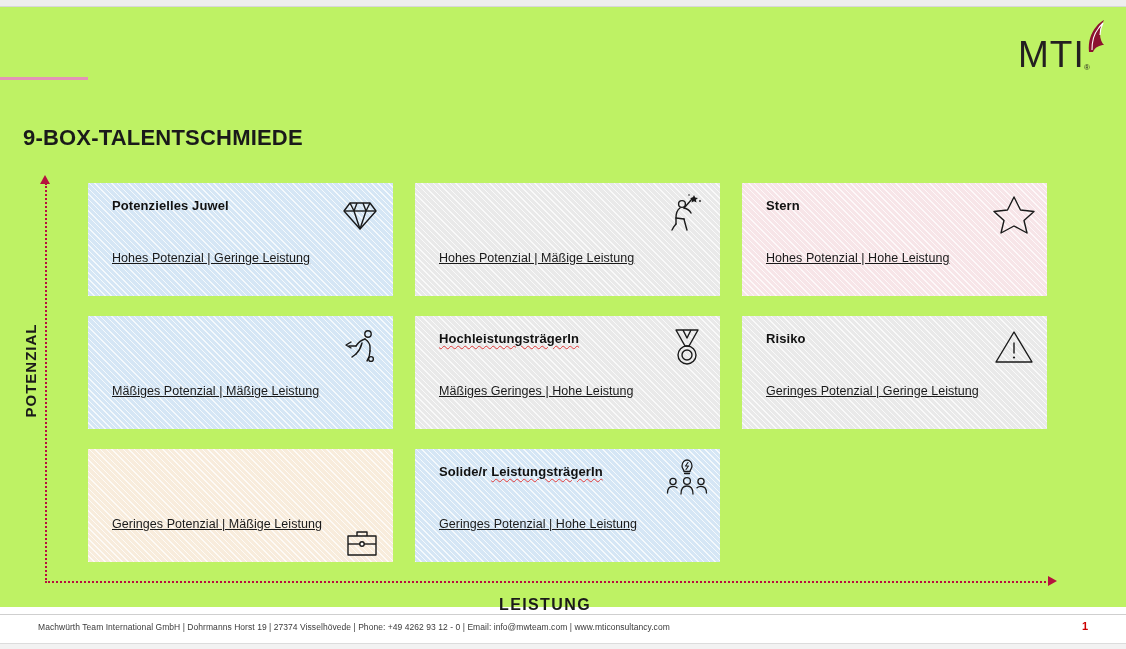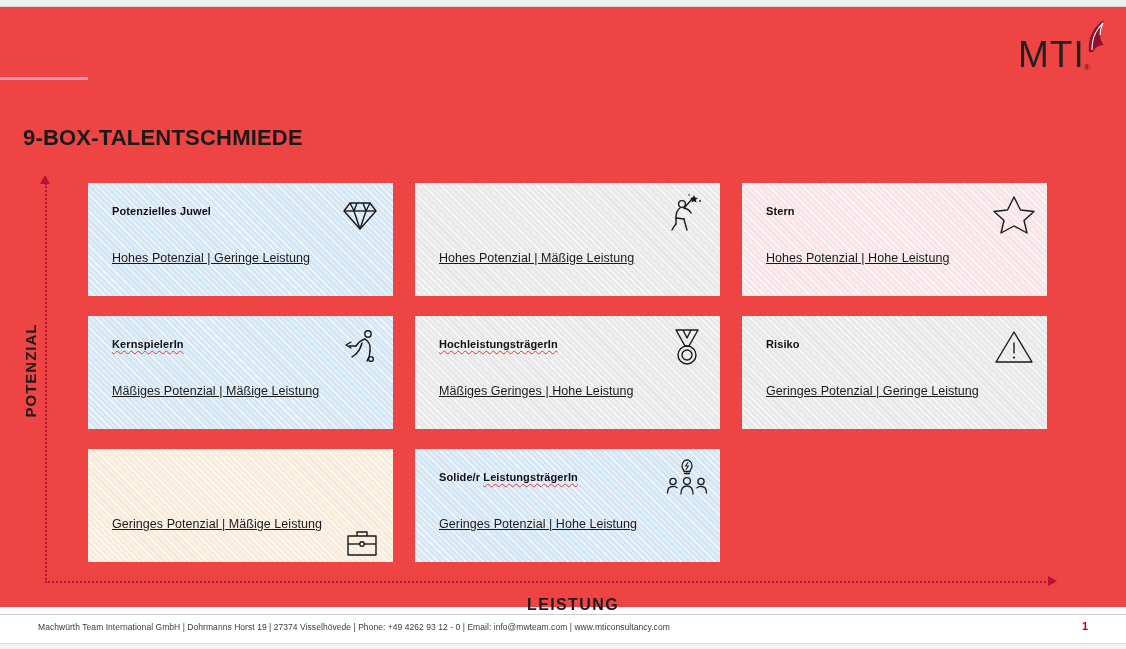--- a/index.html
+++ b/index.html
@@ -23,21 +23,21 @@
     width: 1126px; height: 6px;
     background: #eeeeee;
     border-bottom: 1px solid #d8d8d8;
   }
 
   
   .slide {
     position: absolute;
     left: 0; top: 7px;
     width: 1126px; height: 600px;
-    background: #ef4444;
+    background: #bef264;
   }
 
   
   .accent-rule {
     position: absolute;
     left: 0; top: 70px;
     width: 88px; height: 3px;
     background: #e395b6;
   }
 
@@ -120,21 +120,20 @@
   }
   .axis-label-x {
     position: absolute;
     left: 0; top: 589px;
     width: 1090px;
     text-align: center;
     font-size: 16px;
     font-weight: bold;
     letter-spacing: 1.4px;
     color: #1a1a1a;
-    margin-left: 28px;
   }
 
   
   .grid {
     position: absolute;
     left: 88px; top: 176px;
     width: 960px; height: 379px;
     display: grid;
     grid-template-columns: repeat(3, 305px);
     grid-template-rows: repeat(3, 113px);
@@ -161,27 +160,26 @@
     pointer-events: none;
   }
   .cell.blue  { background: #d5e6f5; }
   .cell.gray  { background: #e9e9e9; }
   .cell.pink  { background: #f7e5e8; }
   .cell.cream { background: #f8ecdc; }
 
   .cell-title {
     position: relative;
     z-index: 2;
-    font-size: 11px;
+    font-size: 13px;
     font-weight: bold;
     color: #111111;
     letter-spacing: 0.1px;
     line-height: 1.1;
     max-width: 230px;
-    margin-top: 6px;
   }
   .cell-sub {
     position: absolute;
     left: 24px; top: 68px;
     z-index: 2;
     font-size: 12.5px;
     font-weight: normal;
     color: #1a1a1a;
     letter-spacing: 0.05px;
     text-decoration: underline;
@@ -308,21 +306,20 @@
       <div class="cell-sub">Hohes Potenzial | Hohe Leistung</div>
       <span class="cell-icon">
         <svg width="46" height="46" viewBox="0 0 46 46">
           <path d="M23 6 L29.5 19 L43 20.5 L33 29.5 L36 42 L23 35 L10 42 L13 29.5 L3 20.5 L16.5 19 Z" fill="none" stroke="#1a1a1a" stroke-width="1.4" stroke-linejoin="round"></path>
         </svg>
       </span>
     </div>
 
 
     <div class="cell blue">
-      <div class="cell-title"><span></span><span class="sq">KernspielerIn</span></div>
       <div class="cell-sub">Mäßiges Potenzial | Mäßige Leistung</div>
       <span class="cell-icon">
         <svg width="46" height="46" viewBox="0 0 46 46">
           <g fill="none" stroke="#1a1a1a" stroke-width="1.4" stroke-linecap="round" stroke-linejoin="round">
             <circle cx="31" cy="10" r="3.2"></circle>
             <path d="M28 15 C24 16 21 19 19 22"></path>
             <path d="M28 15 C31 17 33 20 33 23 L33 27"></path>
             <path d="M19 22 L12 22"></path>
             <path d="M14 18 L9 21 L14 24"></path>
             <path d="M25 19 C24 23 22 27 19 30"></path>

